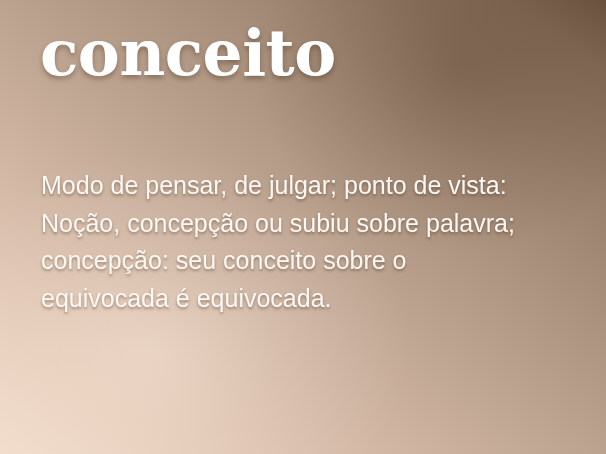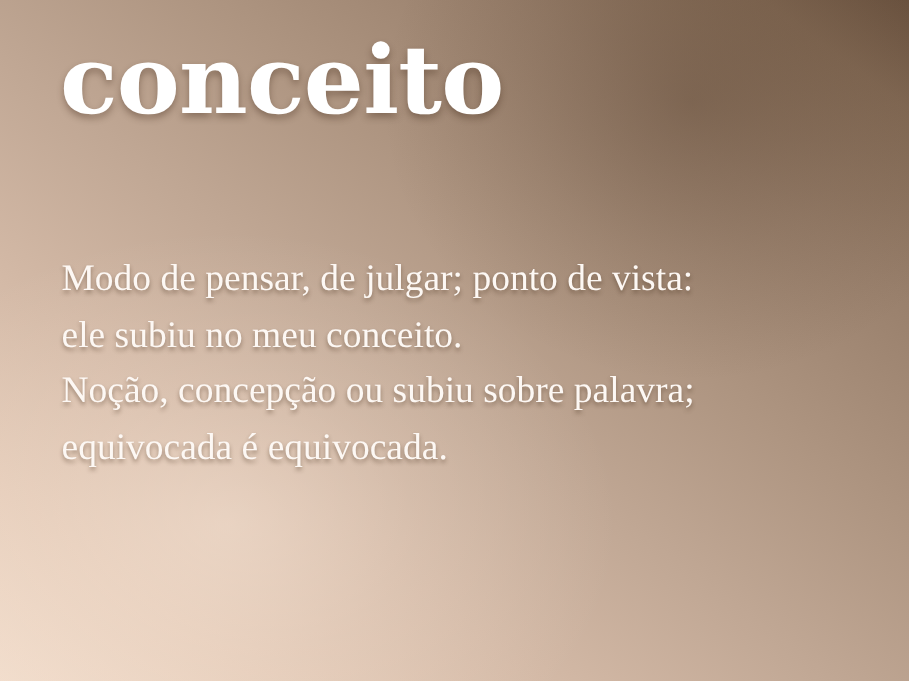--- a/index.html
+++ b/index.html
@@ -81,38 +81,38 @@
 
   
   #definition {
     position: absolute;
     left: 41px;
     top: 167px;
     width: 540px;
   }
 
   .def-line {
-    font-family: Liberation Serif, serif;
+    font-family: Liberation Sans, sans-serif;
     font-size: 25px;
     line-height: 37.5px;
     color: #fdf8f4;
     text-shadow: 0 2px 3px rgba(62, 40, 22, 0.42);
     white-space: nowrap;
   }
 </style>
 </head>
 <body>
 
 <div id="card">
 
   <div class="layer">
 
     <div id="headword">conceito</div>
 
     <div id="definition">
       <div class="def-line">Modo de pensar, de julgar; ponto de vista:</div>
-      <div class="def-line">ele subiu no meu conceito.</div>
       <div class="def-line">Noção, concepção ou subiu sobre palavra;</div>
+      <div class="def-line">concepção: seu conceito sobre o</div>
       <div class="def-line">equivocada é equivocada.</div>
     </div>
 
   </div>
 </div>
 
 </body></html>

